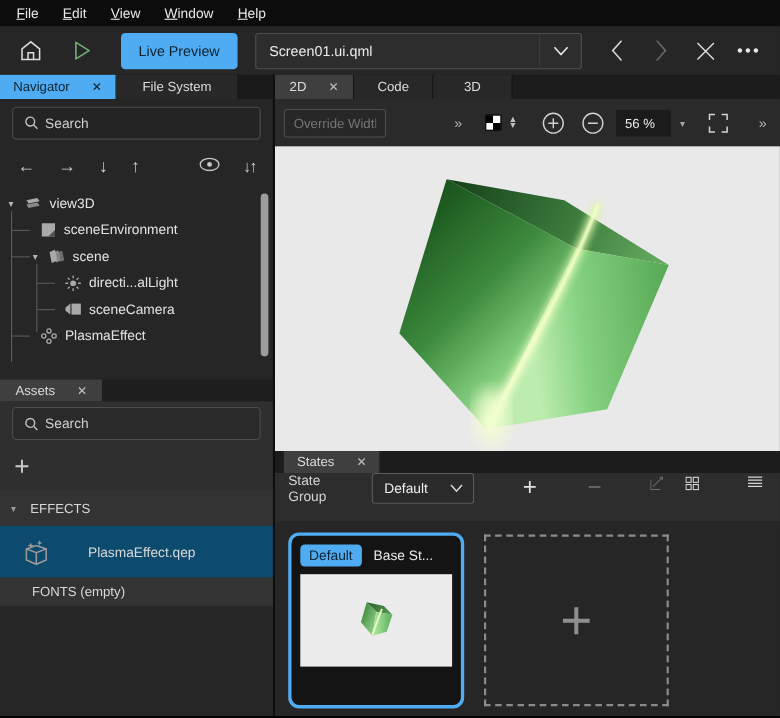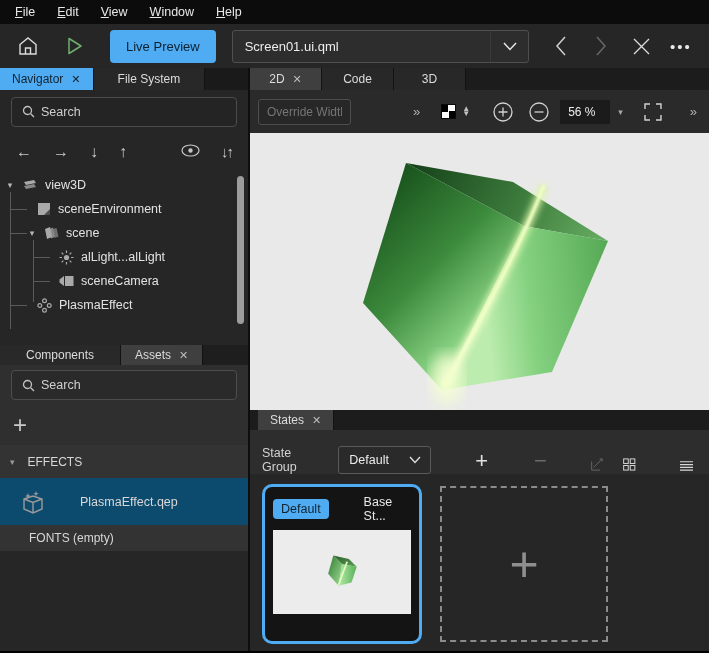--- a/index.html
+++ b/index.html
@@ -22,21 +22,21 @@
   .dim{opacity:.38;}
   .ellips{font-size:15px;letter-spacing:2px;color:#e8e8e8;line-height:1;}
 
   
   .main{flex:1;display:flex;min-height:0;}
   .left{width:250px;flex:none;display:flex;flex-direction:column;background:#262626;border-right:2px solid #0e0e0e;}
   .right{flex:1;display:flex;flex-direction:column;min-width:0;}
 
   
   .tabbar{height:22px;background:#1a1a1a;display:flex;align-items:stretch;font-size:12px;flex:none;}
-  .tab{display:flex;align-items:center;gap:8px;padding:0 12px;color:#dcdcdc;background:#282828;border-right:1px solid #121212;}
+  .tab{display:flex;align-items:center;gap:20px;padding:0 12px;color:#dcdcdc;background:#282828;border-right:1px solid #121212;}
   .tab .x{font-size:11px;color:#bdbdbd;}
   .tab.accent{background:#4fabf2;color:#10232f;}
   .tab.accent .x{color:#10232f;}
   .tab.lit{background:#3f3f3f;}
 
   
   .searchrow{height:43px;display:flex;align-items:center;padding:0 11px;flex:none;}
   .searchbox{flex:1;height:30px;border:1px solid #4c4c4c;border-radius:4px;background:#242424;display:flex;align-items:center;gap:4px;padding:0 10px;}
   .searchbox input{flex:1;background:transparent;border:none;outline:none;color:#e3e3e3;font-size:12.5px;min-width:0;}
   .searchbox input::placeholder{color:#cfcfcf;opacity:1;}
@@ -83,29 +83,29 @@
   .spin{display:flex;flex-direction:column;line-height:.55;font-size:8px;color:#c2c2c2;}
   .zoomfield{width:50px;height:24px;background:#1b1b1b;border:none;color:#ececec;font-size:12px;padding:0 8px;outline:none;}
   .tri{font-size:9px;color:#a8a8a8;}
 
   
   .canvas{height:277px;background:#e9e9e9;position:relative;flex:none;}
   .canvas svg{position:absolute;inset:0;}
 
   
   .statesbar{height:20px;background:#1c1c1c;display:flex;align-items:stretch;padding-left:8px;font-size:12px;flex:none;}
-  .statestools{height:44px;background:#2d2d2d;display:flex;align-items:flex-end;padding:0 12px;flex:none;gap:20px;}
+  .statestools{height:44px;background:#2d2d2d;display:flex;align-items:flex-start;padding:0 12px;flex:none;gap:20px;}
   .sglabel{font-size:12.5px;color:#d2d2d2;}
   .sgcombo{width:140px;height:28px;margin-left:12px;background:#2a2a2a;border:1px solid #5a5a5a;border-radius:3px;display:flex;align-items:center;font-size:12.5px;color:#ececec;}
   .sgcombo span{flex:1;padding-left:10px;}
   .cardsarea{flex:1;background:#262626;display:flex;align-items:flex-start;padding:10px 0 0 12px;gap:18px;min-height:0;}
   .scard{width:160px;height:160px;background:#141414;border:3px solid #4fabf2;border-radius:10px;padding:8px;flex:none;}
   .scard .hdr{display:flex;align-items:center;gap:11px;}
   .pill{background:#4fabf2;color:#10232f;border-radius:4px;padding:3px 8px;font-size:12.5px;}
-  .sname{font-size:12.5px;color:#e8e8e8;margin-left:24px;}
+  .sname{font-size:12.5px;color:#e8e8e8;}
   .thumb{margin-top:7px;height:84px;background:#ececec;display:flex;align-items:center;justify-content:center;}
   .addcard{width:168px;height:156px;border:2px dashed #8b8b8b;margin-top:2px;display:flex;align-items:center;justify-content:center;flex:none;}
   .addcard .bigplus{font-size:50px;font-weight:100;color:#8f8f8f;line-height:1;}
 </style>
 </head>
 <body>
 
 <div class="app">
 
   <div class="menubar">
@@ -226,21 +226,21 @@
               <path d="M9 3 L12.5 2 L14.5 10.6 L11 12 Z" opacity=".55"></path>
             </svg>
           <span>scene</span>
         </div>
 
         <div class="trow p2">
           <svg width="15" height="15" viewBox="0 0 15 15" stroke="#a9a9a9" stroke-width="1.2" fill="none">
               <circle cx="7.5" cy="7.5" r="2.6" fill="#a9a9a9" stroke="none"></circle>
               <path d="M7.5 0.5 V3 M7.5 12 V14.5 M0.5 7.5 H3 M12 7.5 H14.5 M2.6 2.6 L4.4 4.4 M10.6 10.6 L12.4 12.4 M12.4 2.6 L10.6 4.4 M4.4 10.6 L2.6 12.4"></path>
             </svg>
-          <span>alLight...alLight</span>
+          <span>directi...alLight</span>
         </div>
 
         <div class="trow p2">
           <svg width="15" height="12" viewBox="0 0 15 12" fill="#a9a9a9">
               <path d="M5 1 L5 11 L0.5 7.5 L0.5 4.5 Z"></path>
               <rect x="6" y="1" width="8.5" height="10"></rect>
             </svg>
           <span>sceneCamera</span>
         </div>
 
@@ -252,23 +252,20 @@
               <circle cx="12.2" cy="7.5" r="1.9"></circle>
               <circle cx="7.5" cy="12.2" r="1.9"></circle>
             </svg>
           <span>PlasmaEffect</span>
         </div>
 
         <div class="scrollthumb"></div>
       </div>
 
       <div class="tabbar" style="height:20px;background:#1e1e1e;">
-        <div class="tab" style="background:#292929;padding:0 26px;">
-          <span>Components</span>
-        </div>
         <div class="tab lit" style="padding:0 14px;">
           <span>Assets</span>
           <span class="x">✕</span>
         </div>
       </div>
 
       <div class="assetsbody">
         <div class="searchrow assets">
           <div class="searchbox">
             <svg width="13" height="13" viewBox="0 0 13 13" fill="none" stroke="#c2c2c2" stroke-width="1.3">

